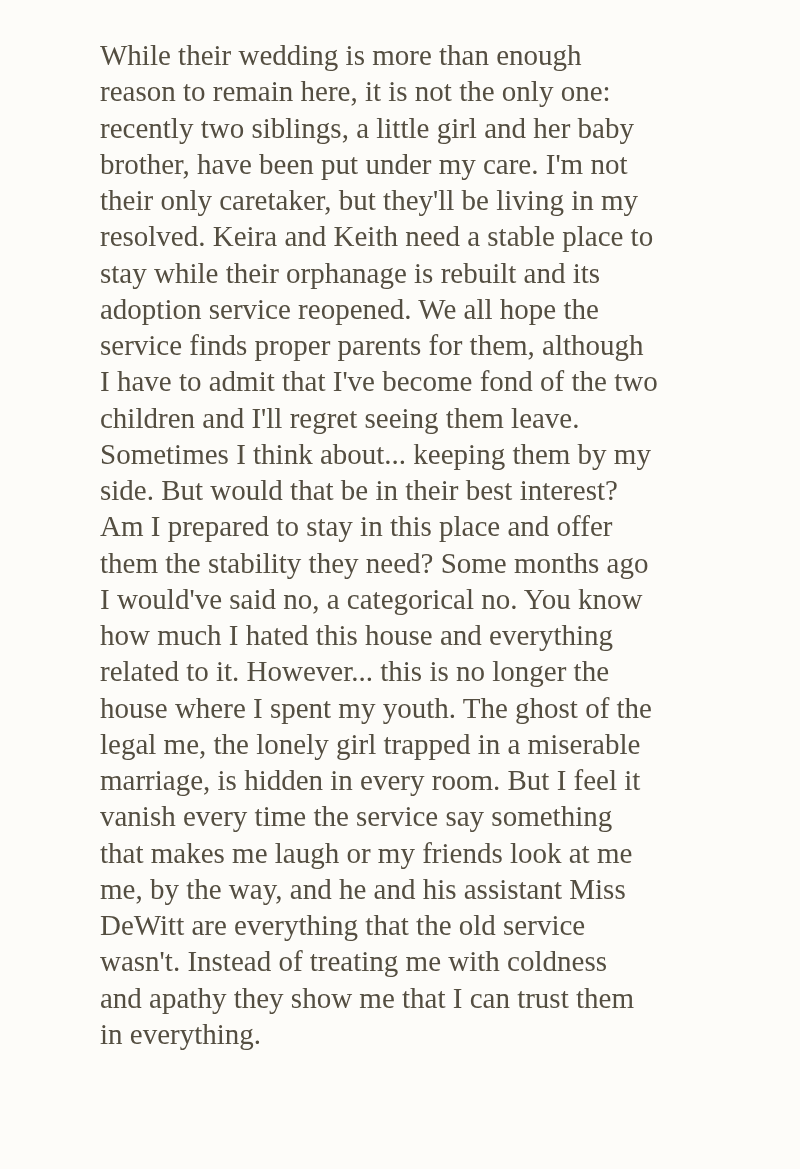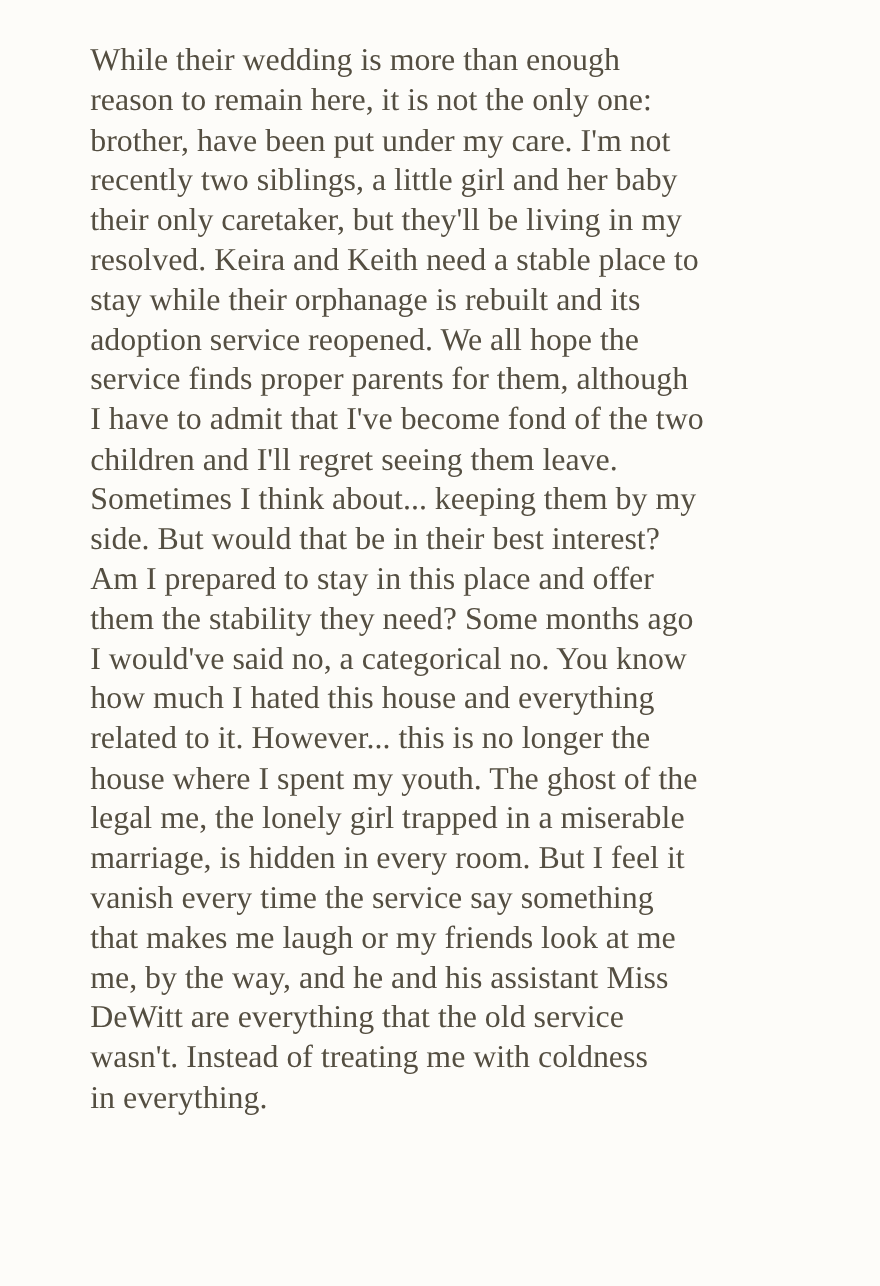--- a/index.html
+++ b/index.html
@@ -13,41 +13,41 @@
   }
   .page {
     position: relative;
     width: 800px;
     height: 1169px;
     background: var(--bg);
     overflow: hidden;
   }
   .text-block {
     position: absolute;
-    left: 82px;
+    left: 100px;
     top: 37px;
   }
   .line {
     font-family: "Liberation Serif", "DejaVu Serif", serif;
     font-size: 29px;
     line-height: 36.25px;
     color: var(--fg);
     white-space: nowrap;
     letter-spacing: 0px;
   }
 </style>
 </head>
 <body>
 
 <div class="page">
   <div class="text-block">
       <div class="line">While their wedding is more than enough</div>
       <div class="line">reason to remain here, it is not the only one:</div>
+      <div class="line">recently two siblings, a little girl and her baby</div>
       <div class="line">brother, have been put under my care. I'm not</div>
-      <div class="line">recently two siblings, a little girl and her baby</div>
       <div class="line">their only caretaker, but they'll be living in my</div>
       <div class="line">resolved. Keira and Keith need a stable place to</div>
       <div class="line">stay while their orphanage is rebuilt and its</div>
       <div class="line">adoption service reopened. We all hope the</div>
       <div class="line">service finds proper parents for them, although</div>
       <div class="line">I have to admit that I've become fond of the two</div>
       <div class="line">children and I'll regret seeing them leave.</div>
       <div class="line">Sometimes I think about... keeping them by my</div>
       <div class="line">side. But would that be in their best interest?</div>
       <div class="line">Am I prepared to stay in this place and offer</div>
@@ -56,15 +56,16 @@
       <div class="line">how much I hated this house and everything</div>
       <div class="line">related to it. However... this is no longer the</div>
       <div class="line">house where I spent my youth. The ghost of the</div>
       <div class="line">legal me, the lonely girl trapped in a miserable</div>
       <div class="line">marriage, is hidden in every room. But I feel it</div>
       <div class="line">vanish every time the service say something</div>
       <div class="line">that makes me laugh or my friends look at me</div>
       <div class="line">me, by the way, and he and his assistant Miss</div>
       <div class="line">DeWitt are everything that the old service</div>
       <div class="line">wasn't. Instead of treating me with coldness</div>
+      <div class="line">and apathy they show me that I can trust them</div>
       <div class="line">in everything.</div>
     </div>
 </div>
 
 </body></html>

